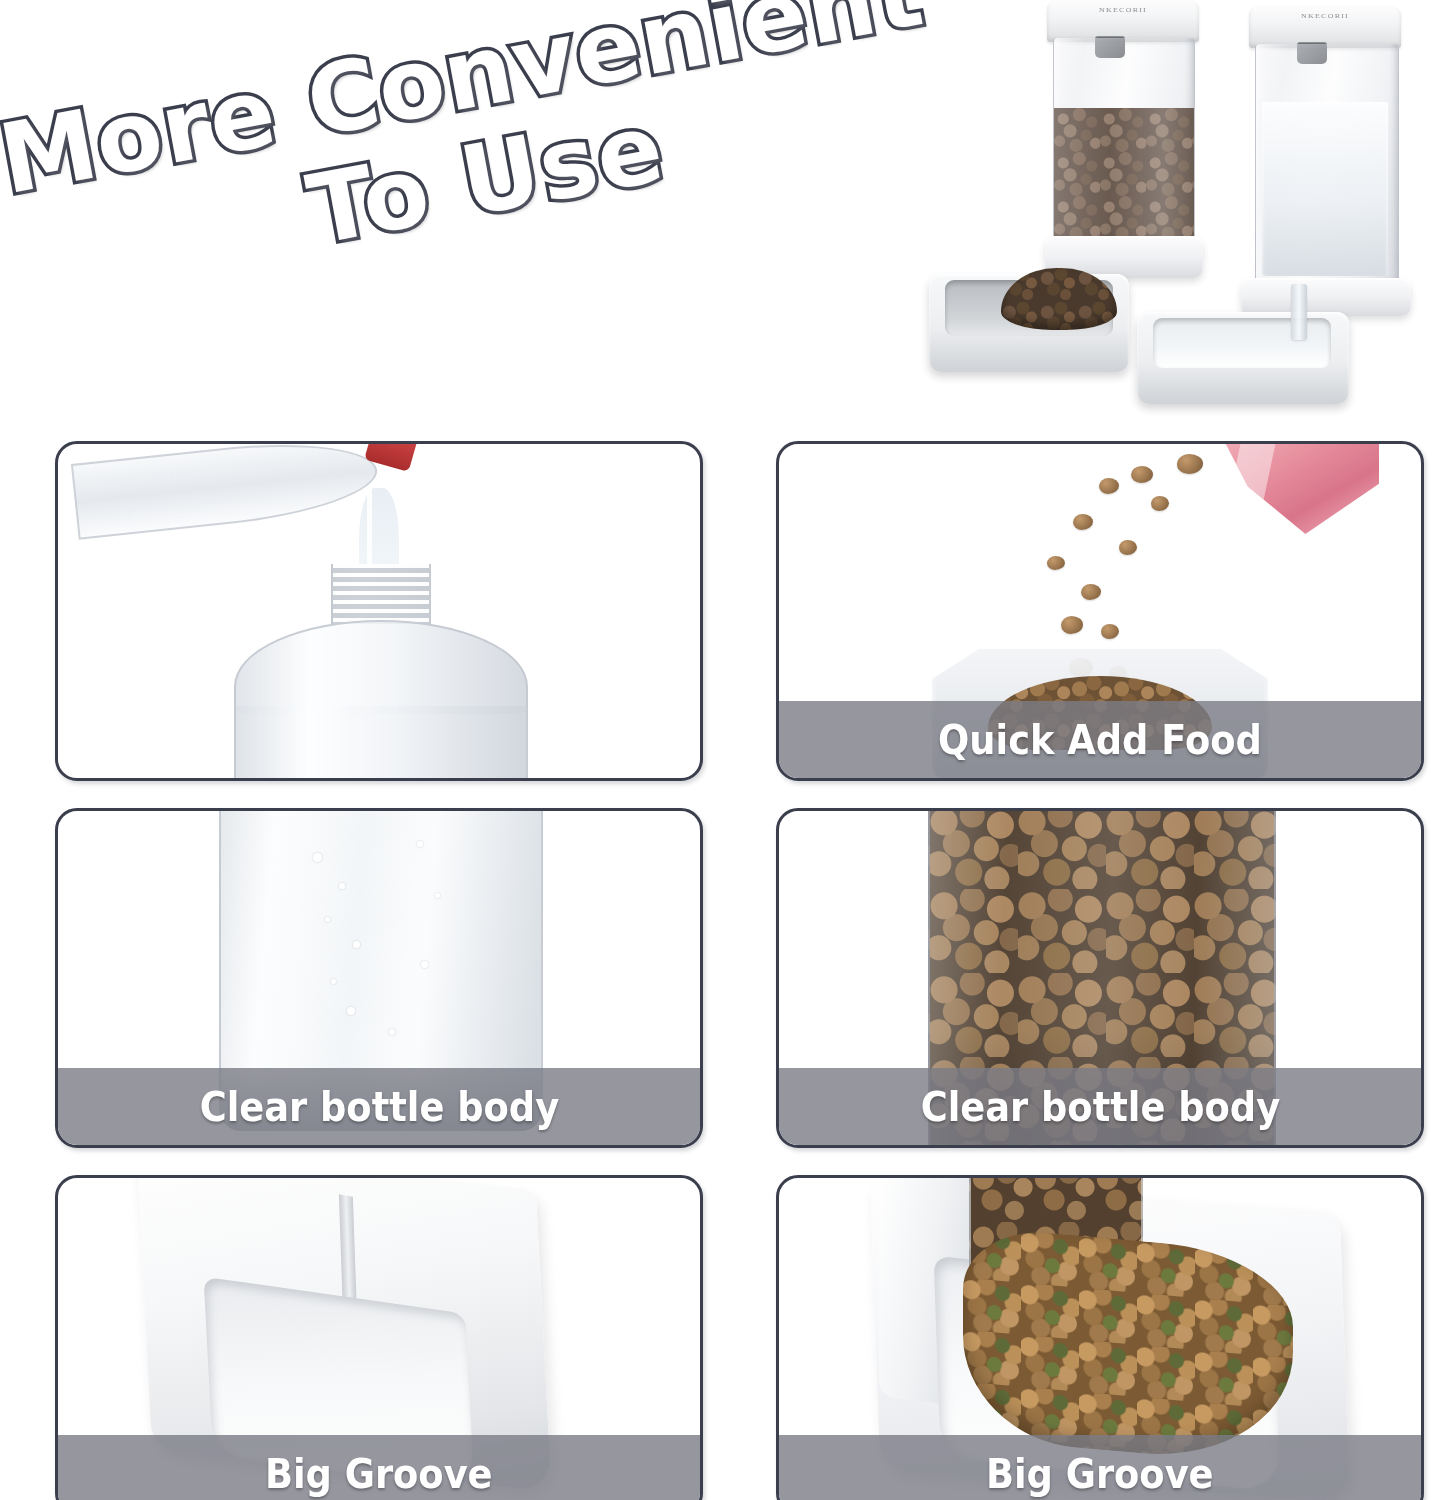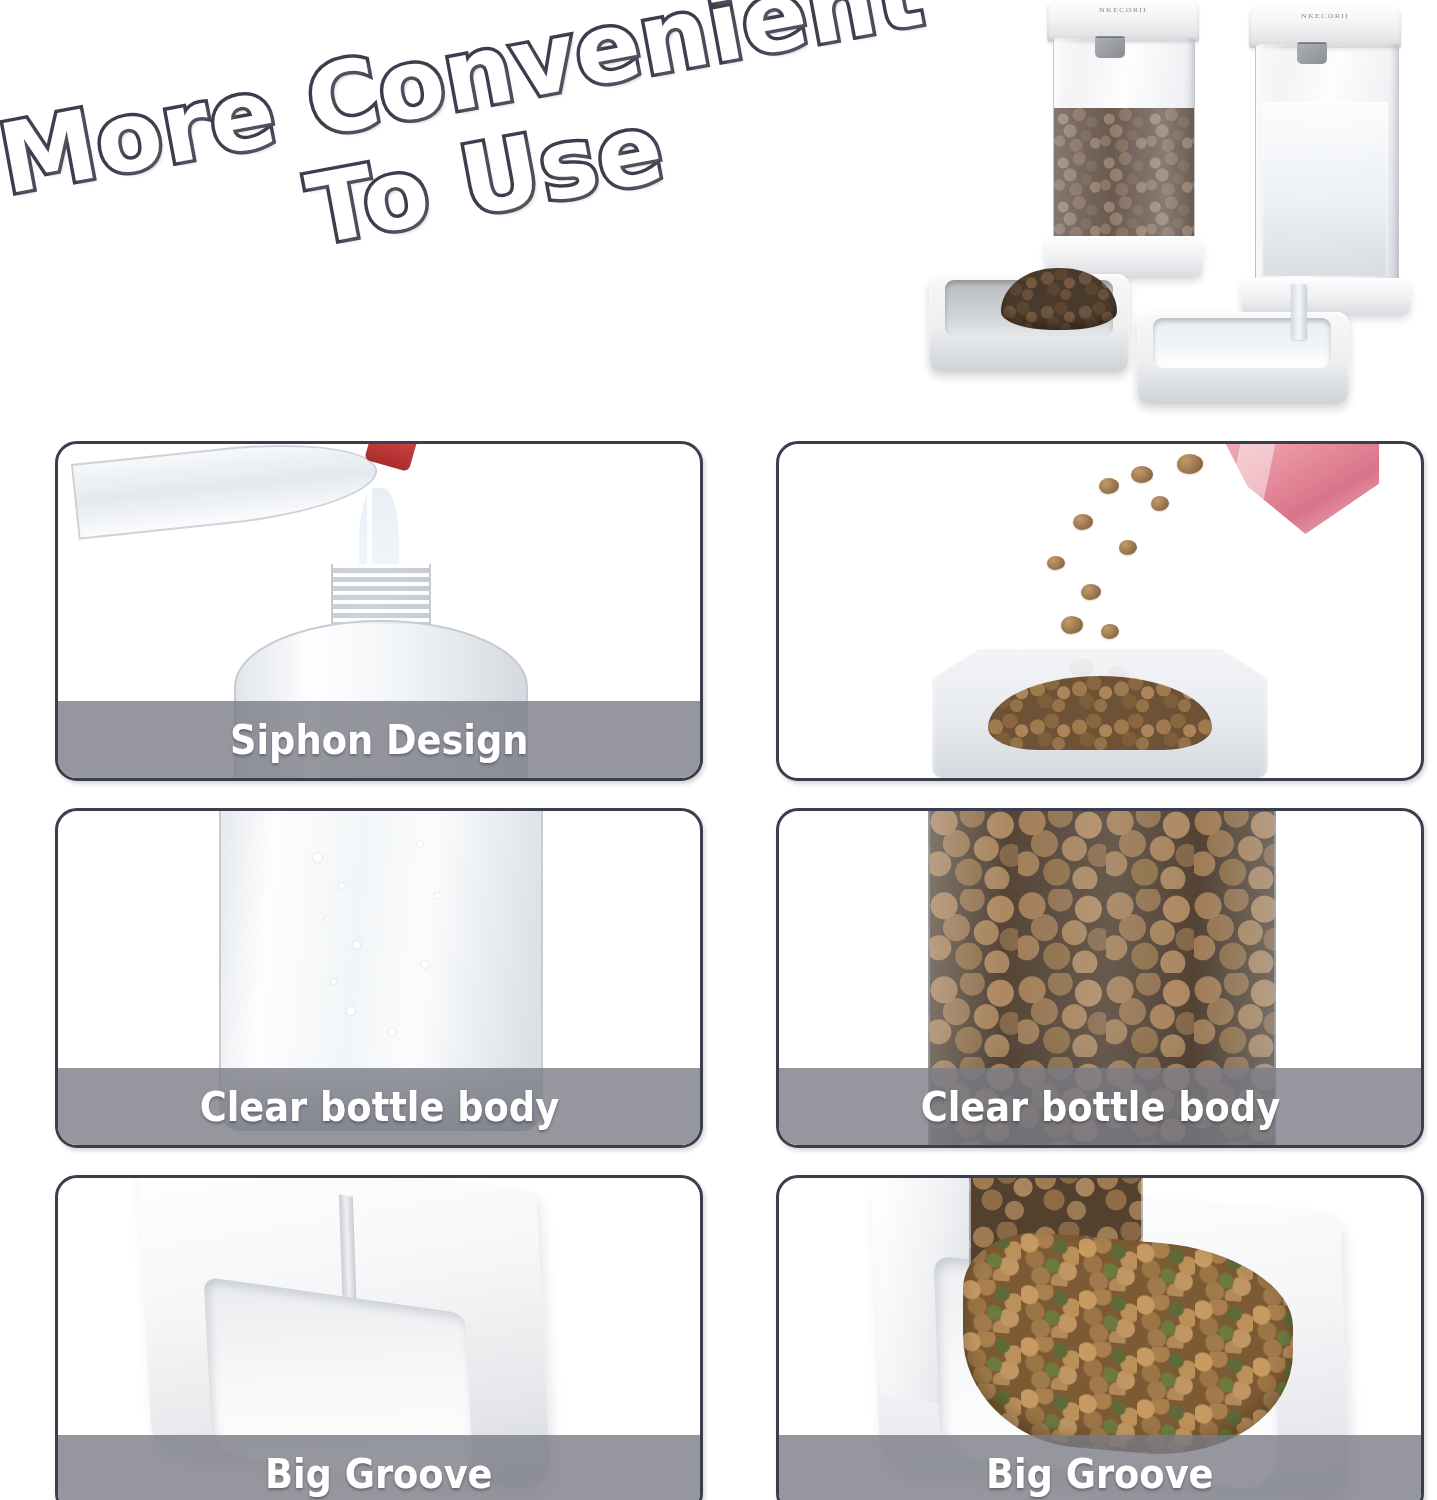--- a/index.html
+++ b/index.html
@@ -533,43 +533,43 @@
       <div class="ph-bottle-tilted">
         <div class="ph-bottle-cap"></div>
       </div>
       <div class="ph-water-stream"></div>
       <div class="ph-bottle-neck">
         <div class="ph-neck-threads"></div>
       </div>
       <div class="ph-bottle-shoulder"></div>
       <div class="ph-bottle-trunk"></div>
     </div>
-    <div class="caption-bar">
-      <span class="caption-text">Siphon Design</span>
-    </div>
   </div>
 
   <div class="feature-card">
     <div class="card-photo">
       <div class="ph-bag"></div>
       <div class="kib" style="left:398px; top:10px; width:26px; height:20px;"></div>
       <div class="kib" style="left:352px; top:22px; width:22px; height:17px;"></div>
       <div class="kib" style="left:320px; top:34px; width:20px; height:16px;"></div>
       <div class="kib" style="left:372px; top:52px; width:18px; height:15px;"></div>
       <div class="kib" style="left:294px; top:70px; width:20px; height:16px;"></div>
       <div class="kib" style="left:340px; top:96px; width:18px; height:15px;"></div>
       <div class="kib" style="left:268px; top:112px; width:18px; height:14px;"></div>
       <div class="kib" style="left:302px; top:140px; width:20px; height:16px;"></div>
       <div class="kib" style="left:282px; top:172px; width:22px; height:18px;"></div>
       <div class="kib" style="left:322px; top:180px; width:18px; height:15px;"></div>
       <div class="kib" style="left:290px; top:214px; width:24px; height:19px;"></div>
       <div class="kib" style="left:330px; top:222px; width:18px; height:15px;"></div>
       <div class="ph-bowl"></div>
       <div class="ph-bowl-food"></div>
     </div>
+    <div class="caption-bar">
+      <span class="caption-text">Quick Add Food</span>
+    </div>
   </div>
 
   <div class="feature-card">
     <div class="card-photo">
       <div class="ph-clear-water">
         <div class="droplet" style="left:92px; top:52px; width:9px; height:9px;"></div>
         <div class="droplet" style="left:118px; top:82px; width:6px; height:6px;"></div>
         <div class="droplet" style="left:104px; top:116px; width:5px; height:5px;"></div>
         <div class="droplet" style="left:132px; top:140px; width:7px; height:7px;"></div>
         <div class="droplet" style="left:110px; top:178px; width:5px; height:5px;"></div>

